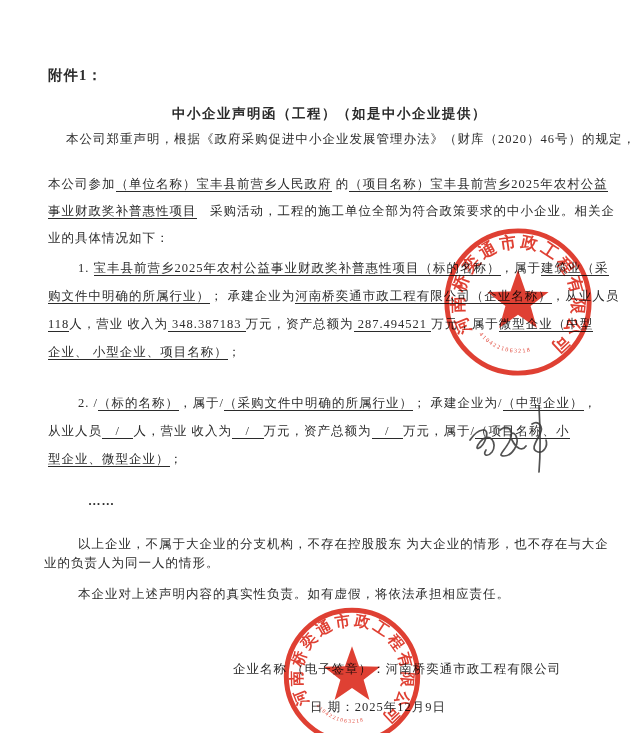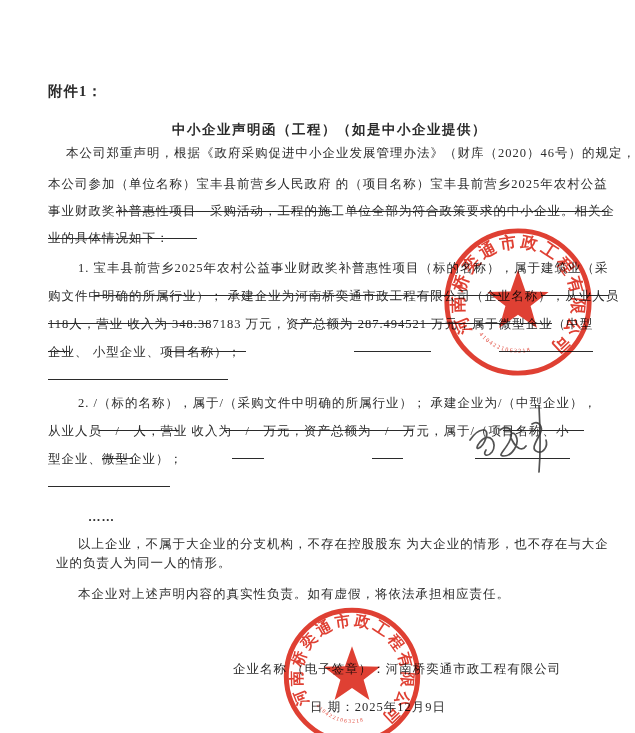--- a/index.html
+++ b/index.html
@@ -12,25 +12,25 @@
     font-family:"Liberation Serif","DejaVu Serif",serif;
     color:#2b2b2b;
   }
   .line{
     position:absolute;
     white-space:nowrap;
     font-size:12.5px;
     letter-spacing:1px;
     line-height:1.25;
   }
-  .line.bold{font-weight:bold;margin-top:16px;}
+  .line.bold{font-weight:bold;}
   .line.center{left:0;right:0;text-align:center;letter-spacing:1.5px;}
   .line .u{
     border-bottom:1px solid #2b2b2b;
-    padding-bottom:20px;
+    padding-bottom:0;
   }
   .stamp{
     position:absolute;
     mix-blend-mode:multiply;
     opacity:0.9;
   }
   .stamp circle{stroke:currentColor;fill:none;}
   .stamp polygon{fill:currentColor;}
   .stamp text{fill:currentColor;font-family:"Liberation Serif","DejaVu Serif",serif;}
   .seal-name{font-size:17px;font-weight:bold;letter-spacing:3.2px;}
@@ -46,34 +46,34 @@
   }
 </style>
 </head>
 <body>
 
 <div class="page">
 
   <div id="text-layer">
       <div class="line bold" style="top: 66px; left: 48px; font-size: 14.5px;"><span>附件1：</span></div>
       <div class="line bold center" style="top: 106px; font-size: 13.5px; padding-left: 24px;"><span>中小企业声明函（工程）（如是中小企业提供）</span></div>
-      <div class="line" style="top: 146px; left: 66px;"><span>本公司郑重声明，根据《政府采购促进中小企业发展管理办法》（财库（2020）46号）的规定，</span></div>
+      <div class="line" style="top: 132px; left: 66px;"><span>本公司郑重声明，根据《政府采购促进中小企业发展管理办法》（财库（2020）46号）的规定，</span></div>
       <div class="line" style="top: 177px; left: 48px;"><span>本公司参加</span><span class="u">（单位名称）宝丰县前营乡人民政府</span><span> 的</span><span class="u">（项目名称）宝丰县前营乡2025年农村公益</span></div>
       <div class="line" style="top: 204px; left: 48px;"><span class="u">事业财政奖补普惠性项目</span><span>　采购活动，工程的施工单位全部为符合政策要求的中小企业。相关企</span></div>
       <div class="line" style="top: 231px; left: 48px;"><span>业的具体情况如下：</span></div>
       <div class="line" style="top: 261px; left: 78px;"><span>1. </span><span class="u">宝丰县前营乡2025年农村公益事业财政奖补普惠性项目（标的名称）</span><span>，属于</span><span class="u">建筑业（采</span></div>
       <div class="line" style="top: 289px; left: 48px;"><span class="u">购文件中明确的所属行业）</span><span>； 承建企业为</span><span class="u">河南桥奕通市政工程有限公司（企业名称）</span><span>，从业人员</span></div>
       <div class="line" style="top: 317px; left: 48px;"><span class="u">118</span><span>人，营业 收入为</span><span class="u"> 348.387183 </span><span>万元，资产总额为</span><span class="u"> 287.494521 </span><span>万元，属于</span><span class="u">微型企业（中型</span></div>
       <div class="line" style="top: 345px; left: 48px;"><span class="u">企业、 小型企业、项目名称）</span><span>；</span></div>
       <div class="line" style="top: 396px; left: 78px;"><span>2. /</span><span class="u">（标的名称）</span><span>，属于/</span><span class="u">（采购文件中明确的所属行业）</span><span>； 承建企业为/</span><span class="u">（中型企业）</span><span>，</span></div>
       <div class="line" style="top: 424px; left: 48px;"><span>从业人员</span><span class="u">　/　</span><span>人，营业 收入为</span><span class="u">　/　</span><span>万元，资产总额为</span><span class="u">　/　</span><span>万元，属于/</span><span class="u">（项目名称、小</span></div>
       <div class="line" style="top: 452px; left: 48px;"><span class="u">型企业、微型企业）</span><span>；</span></div>
       <div class="line bold" style="top: 494px; left: 88px;"><span>……</span></div>
       <div class="line" style="top: 537px; left: 78px;"><span>以上企业，不属于大企业的分支机构，不存在控股股东 为大企业的情形，也不存在与大企</span></div>
-      <div class="line" style="top: 556px; left: 56px; font-family: Liberation Serif, serif;"><span>业的负责人为同一人的情形。</span></div>
+      <div class="line" style="top: 556px; left: 44px; font-family: Liberation Serif, serif;"><span>业的负责人为同一人的情形。</span></div>
       <div class="line" style="top: 588px; left: 78px; font-family: Liberation Mono, monospace;"><span>本企业对上述声明内容的真实性负责。如有虚假，将依法承担相应责任。</span></div>
       <div class="line" style="top: 662px; left: 233px;"><span>企业名称 （电子签章）：河南桥奕通市政工程有限公司</span></div>
       <div class="line" style="top: 700px; left: 310px;"><span>日 期：2025年12月9日</span></div>
     </div>
 
   <svg class="stamp" style="left:440px;top:224px;color:#dc2b1c;" width="156" height="156" viewBox="-80 -80 160 160">
     <circle r="73" stroke-width="5"></circle>
     <polygon points="0,-33 7.8,-10.7 31.4,-10.2 12.9,4.1 19.4,26.7 0,13.2 -19.4,26.7 -12.9,4.1 -31.4,-10.2 -7.8,-10.7"></polygon>
     <g transform="rotate(-32)">
       <defs>

